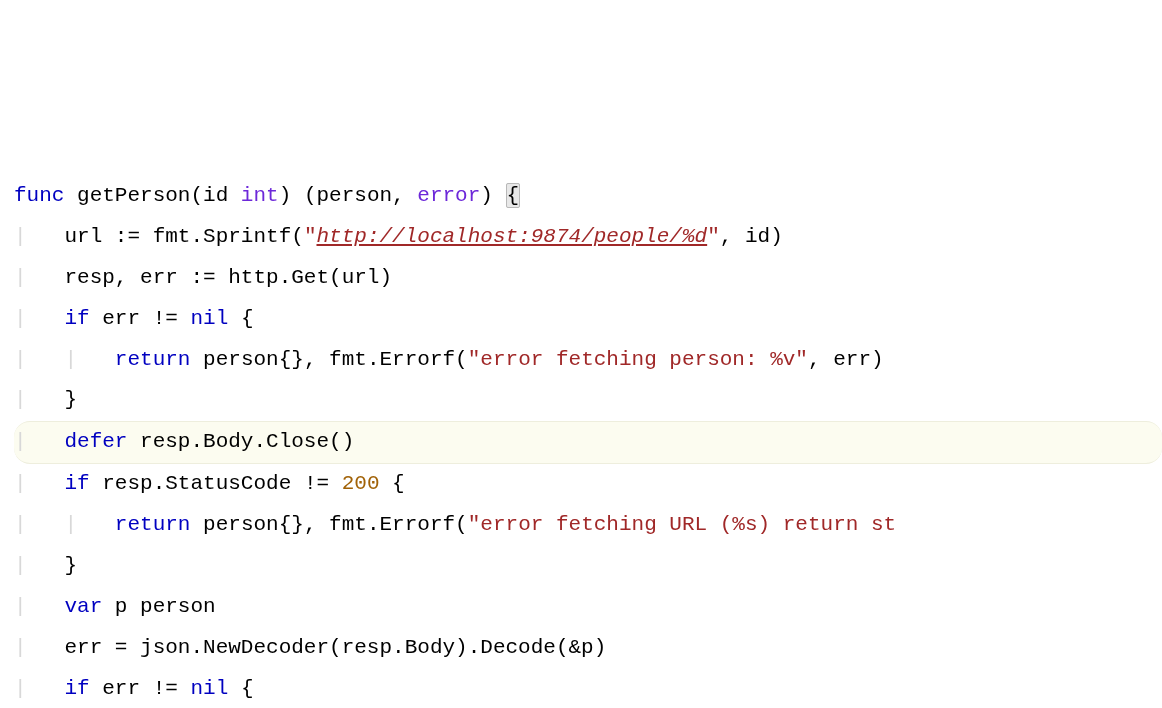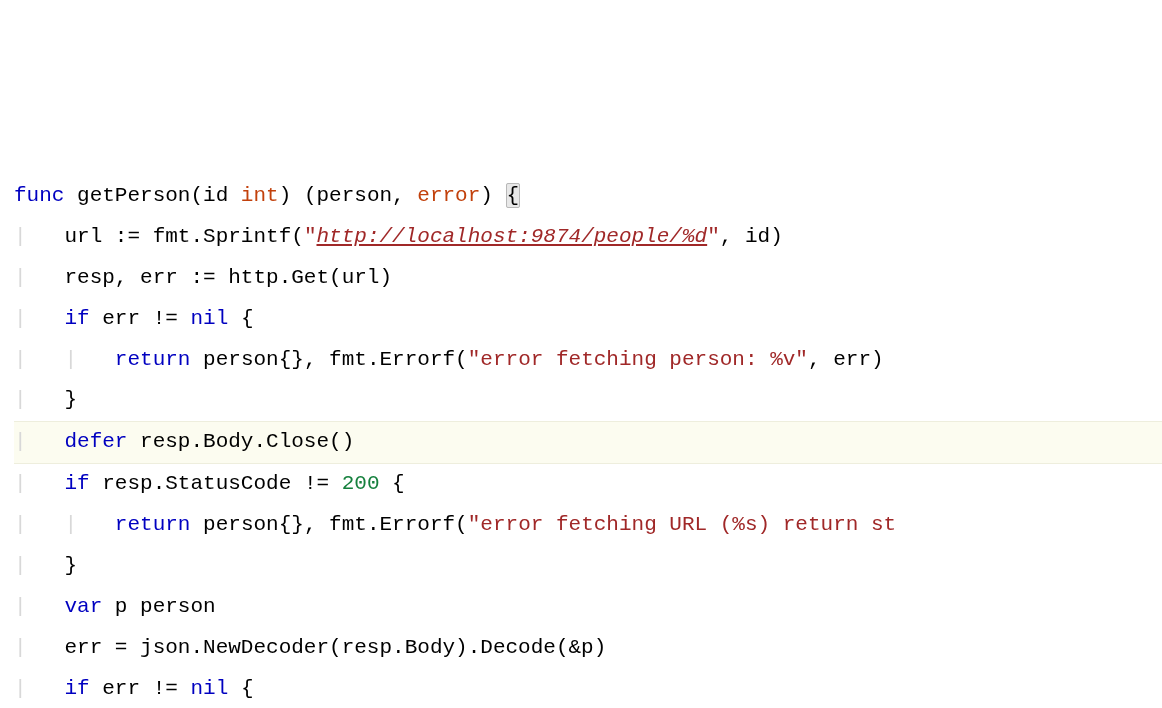--- a/index.html
+++ b/index.html
@@ -20,25 +20,26 @@
       height: 708px;
     }
     .line {
       display: block;
       position: relative;
     }
     .line-highlight {
       background: #fcfcf0;
       border-top: 1px solid #eeeedd;
       border-bottom: 1px solid #eeeedd;
+      border-radius: 16px;
     }
     .kw { color: #0000c0; }
-    .type { color: #c2410c; }
+    .type { color: #6d28d9; }
     .str { color: #a02828; }
-    .num { color: #15803d; }
+    .num { color: #a16207; }
     .url { color: #a02828; text-decoration: underline; text-decoration-color: #a02828; font-style: italic; }
     .brace-highlight {
       background: #e8e8e8;
       border: 1px solid #b8b8b8;
       border-radius: 2px;
     }
     .guide {
       color: #d8d8d8;
     }
   </style>

